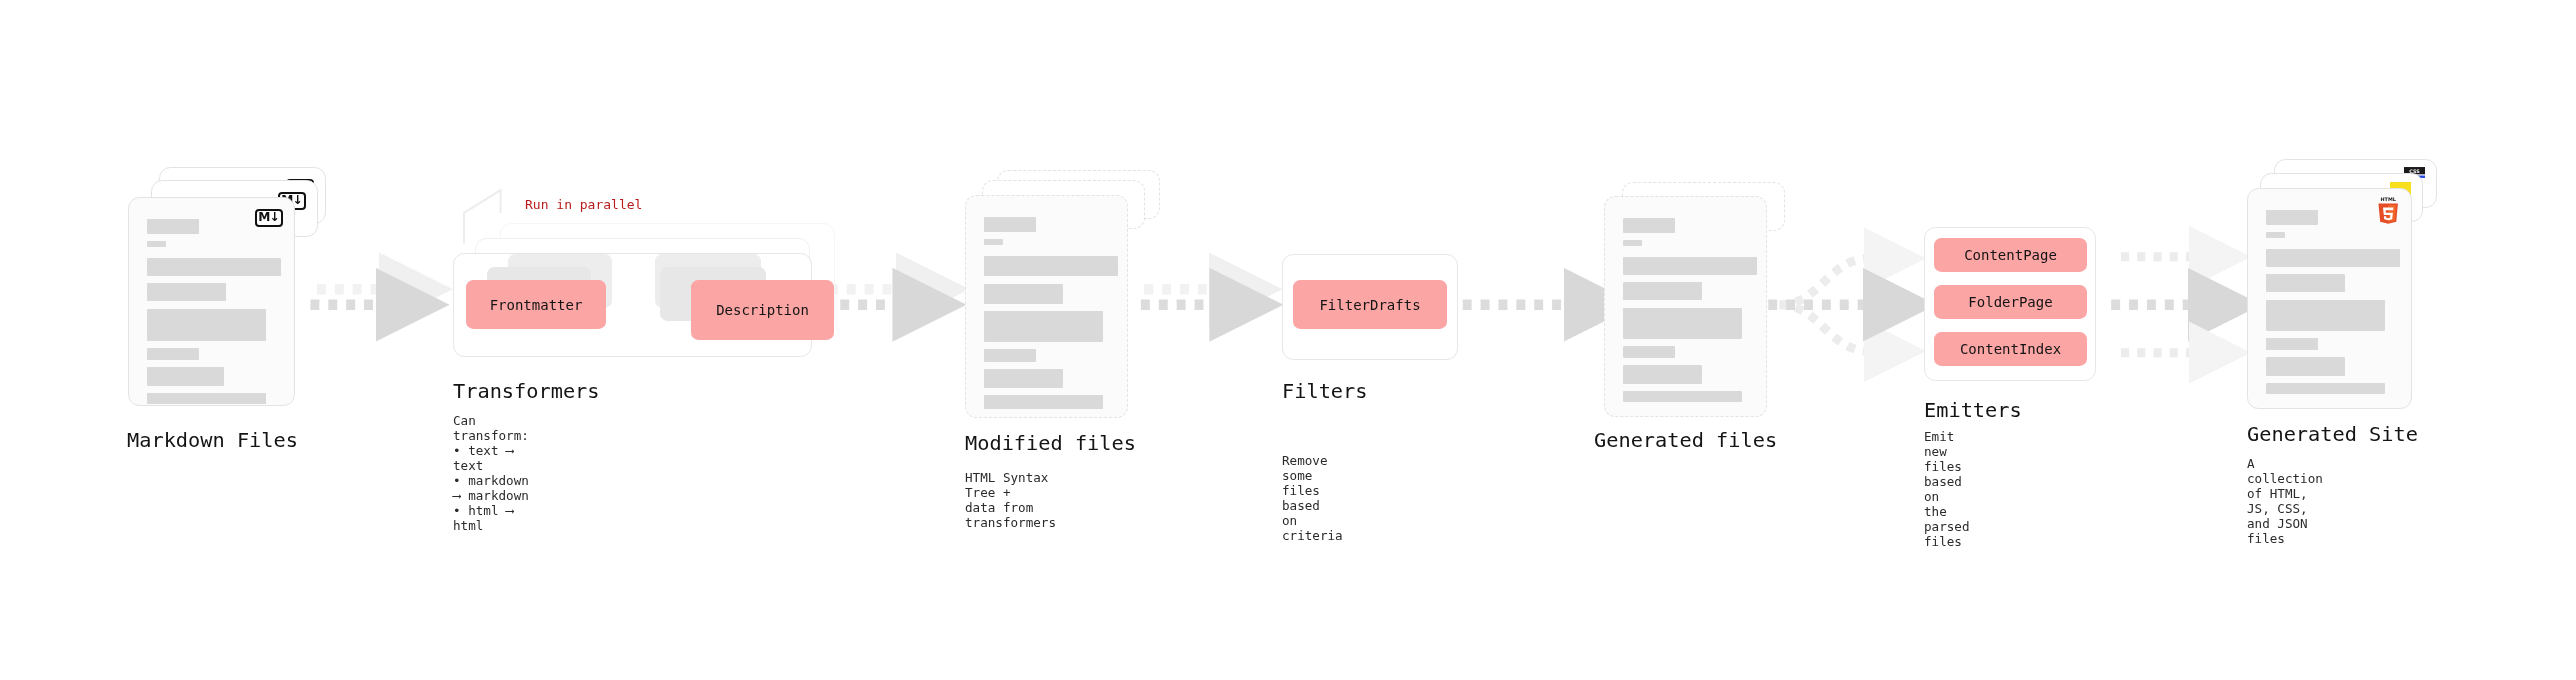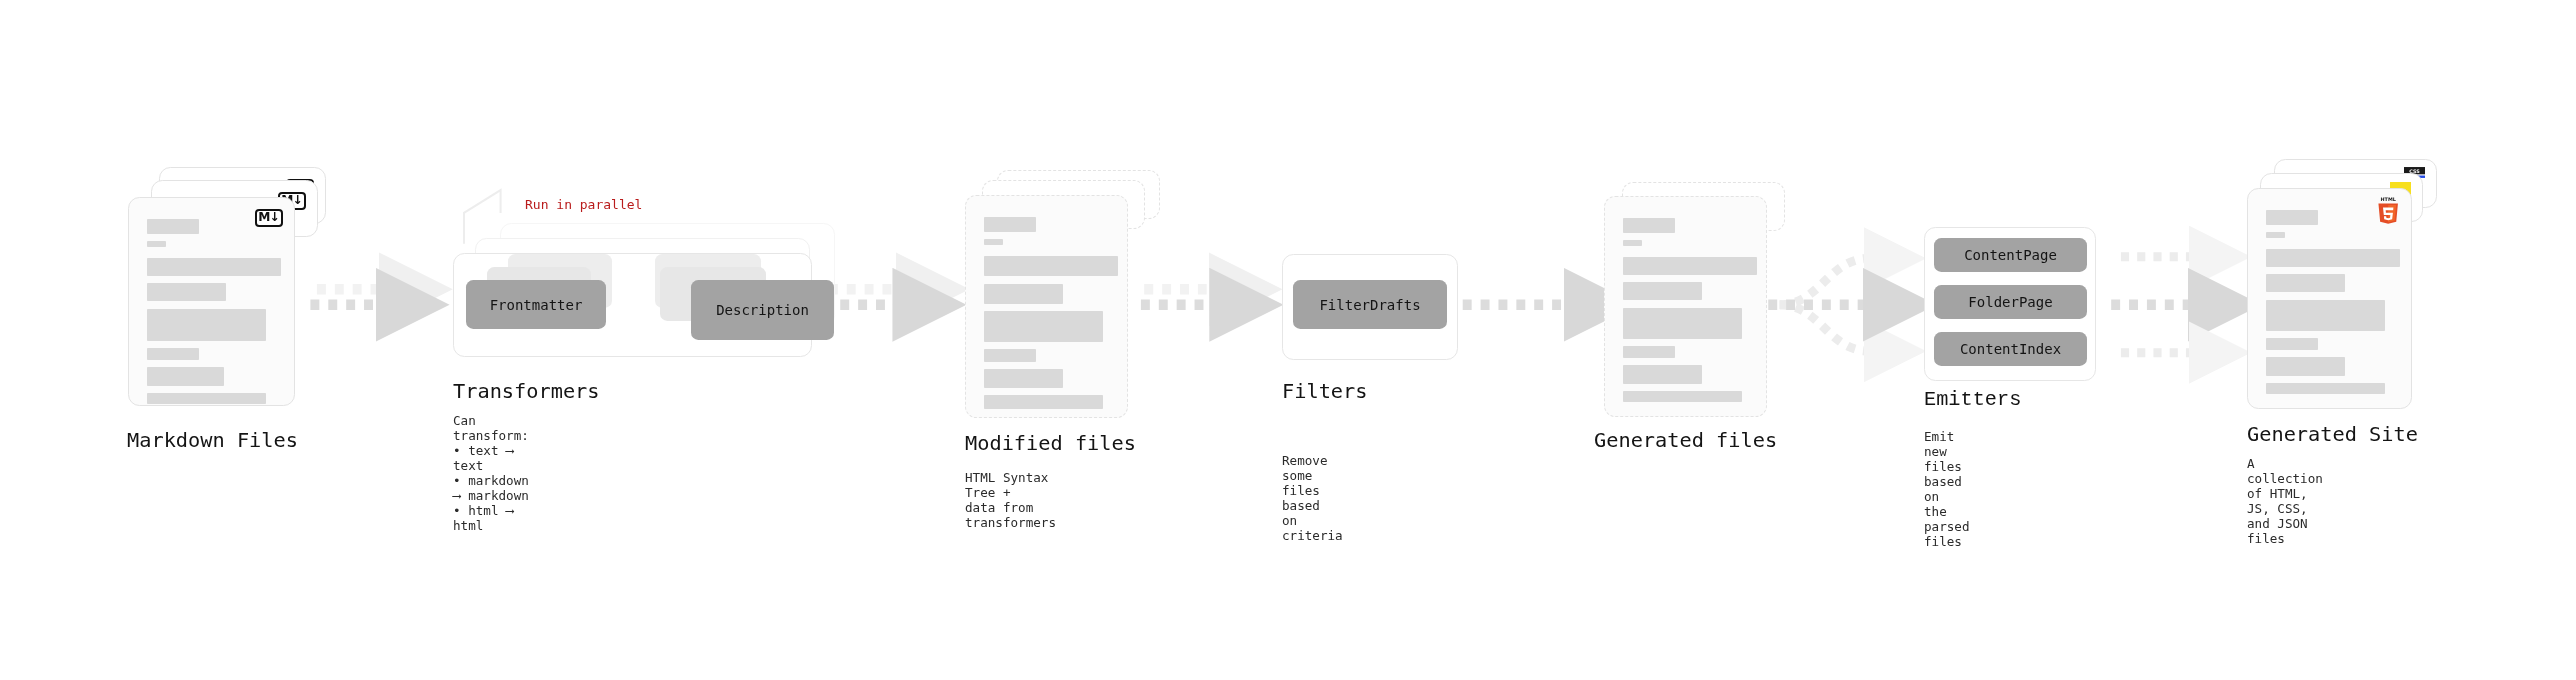--- a/index.html
+++ b/index.html
@@ -54,21 +54,21 @@
   .gbox {
     position: absolute;
     border: 1.6px solid #e6e6e6;
     border-radius: 11.4px;
     background: #ffffff;
   }
   .gbox.faint { border-color: #f1f1f1; }
   .gbox.fainter { border-color: #f6f6f6; }
   .pill {
     position: absolute;
-    background: #a3a3a3;
+    background: #fca5a5;
     border-radius: 7.3px;
     color: #141414;
     font-size: 14px;
     display: flex; align-items: center; justify-content: center;
     white-space: nowrap;
   }
   .pill.l1 { background: #e7e7e7; color: transparent; }
   .pill.l2 { background: #ededed; color: transparent; }
 
   .runlabel {
@@ -234,21 +234,21 @@
       </div>
     </div>
     <div class="cap-title" style="left:1594px; top:428px;">Generated files</div>
   </div>
 
   <div class="card-stack">
     <div class="gbox" style="left:1924px; top:227px; width:172px; height:154px;"></div>
     <div class="pill" style="left:1934px; top:238px; width:153px; height:34px;">ContentPage</div>
     <div class="pill" style="left:1934px; top:285px; width:153px; height:34px;">FolderPage</div>
     <div class="pill" style="left:1934px; top:332px; width:153px; height:34px;">ContentIndex</div>
-    <div class="cap-title" style="left:1924px; top:388px;font-family:Liberation Mono, monospace;">Emitters</div>
+    <div class="cap-title" style="left:1924px; top:398px;">Emitters</div>
     <div class="cap-sub" style="left:1924px; top:429px;">Emit new files based on
 the parsed files</div>
   </div>
 
   <div class="card-stack">
 
     <div class="fcard ghost" style="left:2274px; top:159px; width:163px; height:49px;">
       <div class="badge css-badge" style="right:10.6px; top:6.5px;">
         <svg viewBox="0 0 26 14" width="21" height="11.4">
           <rect x="0" y="0" width="26" height="9" fill="#1a1a1a"></rect>

